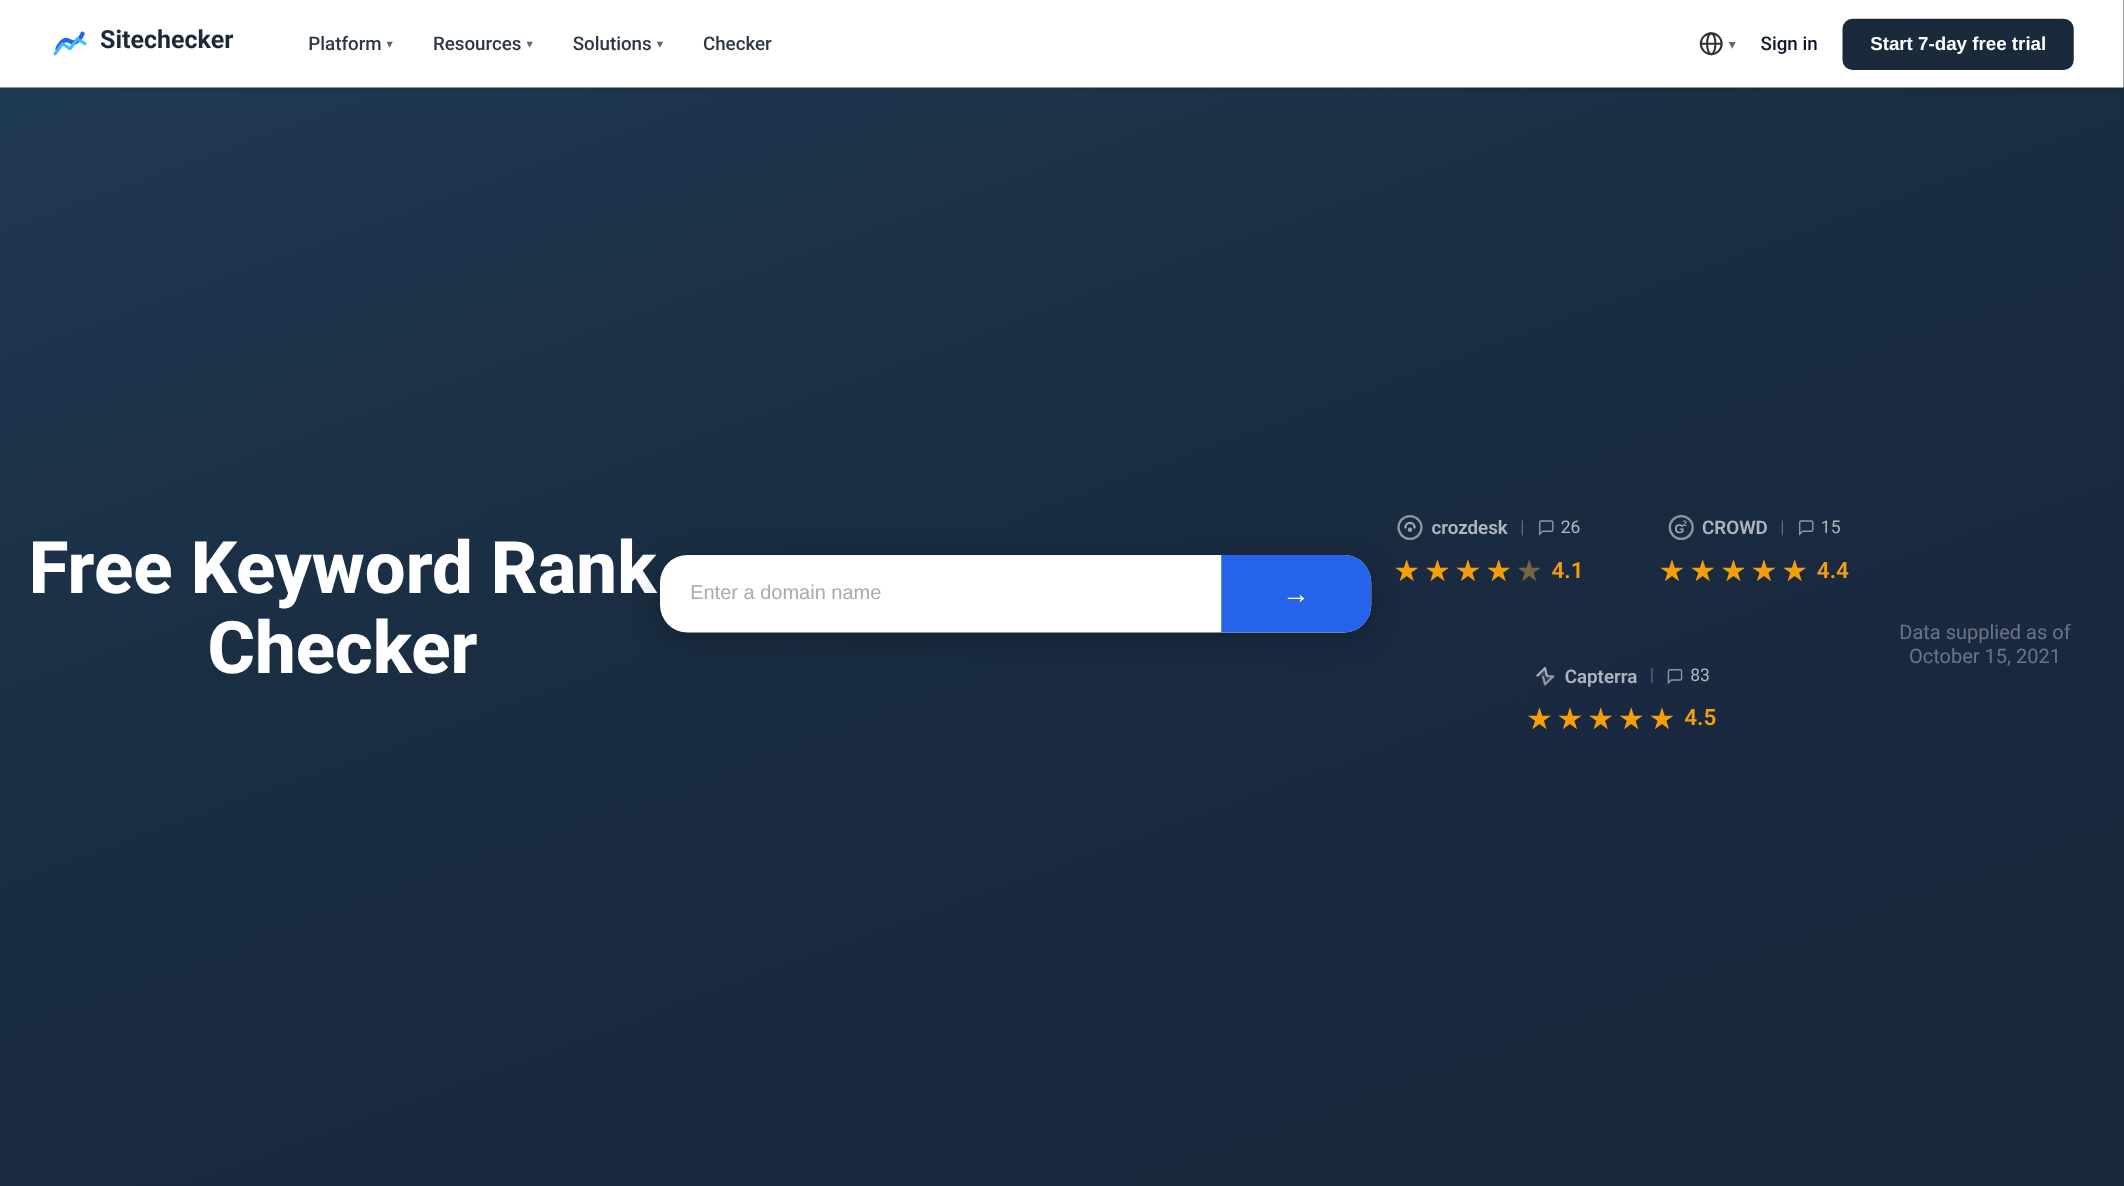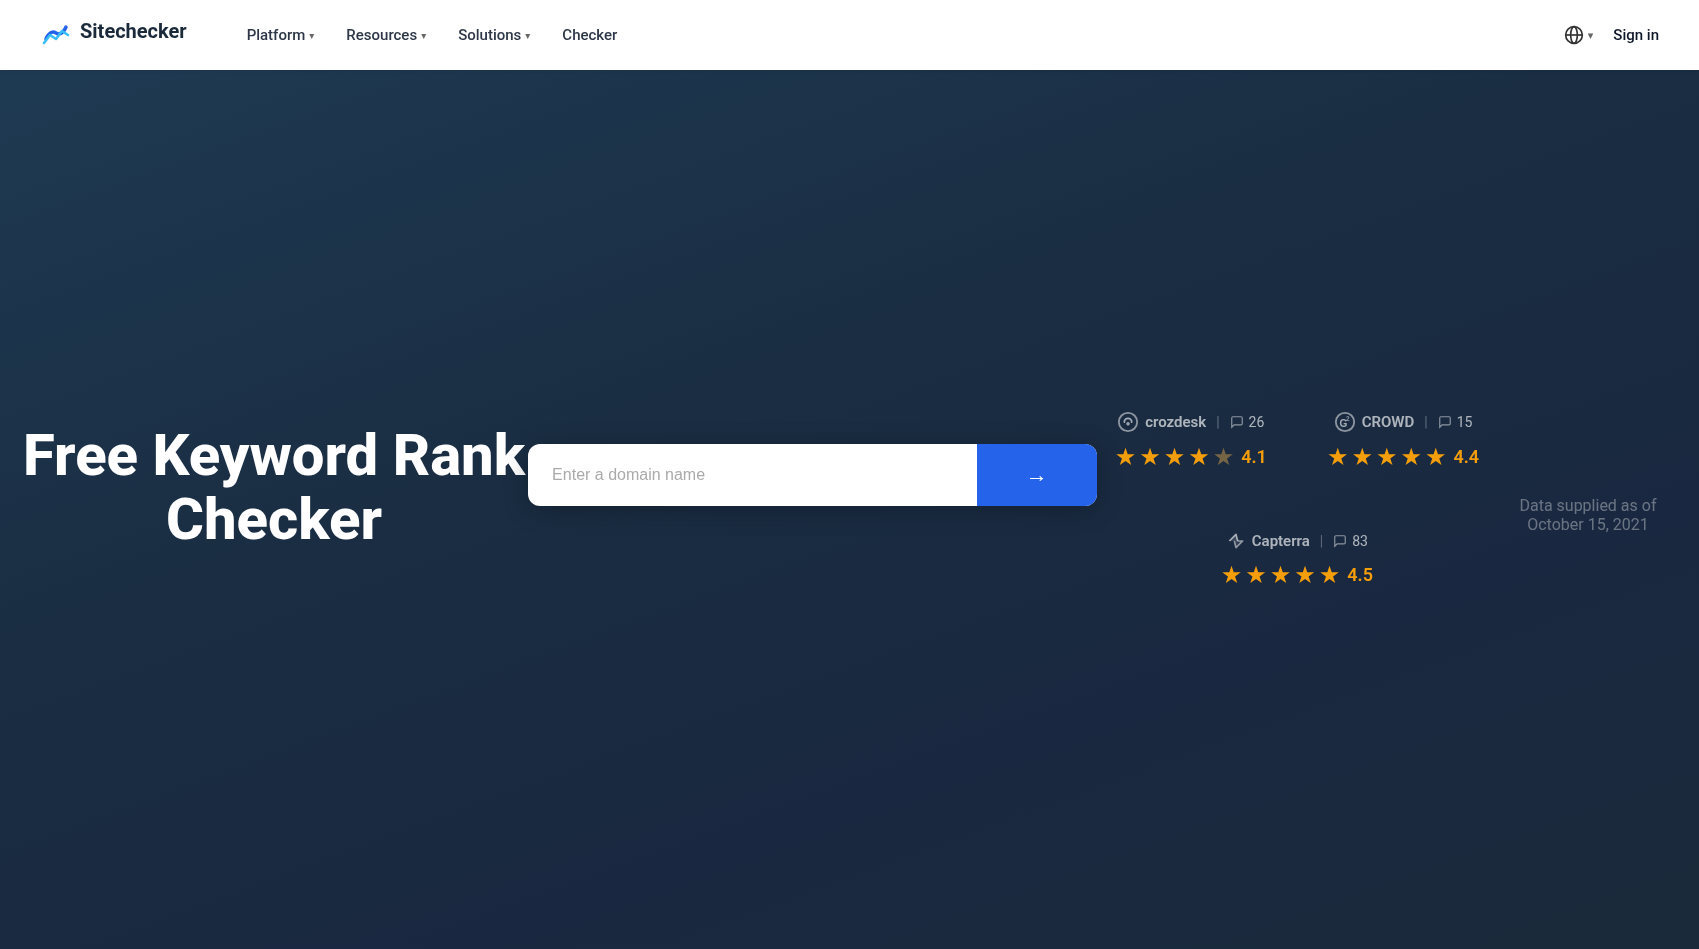--- a/index.html
+++ b/index.html
@@ -129,21 +129,21 @@
       max-width: 720px;
       line-height: 1.6;
       margin-bottom: 44px;
     }
 
     .search-box {
       display: flex;
       width: 820px;
       max-width: 95vw;
       background: #ffffff;
-      border-radius: 12px;
+      border-radius: 22px;
       overflow: hidden;
       box-shadow: 0 4px 24px rgba(0,0,0,0.25);
       margin-bottom: 90px;
       margin-top: 40px;
     }
 
     .search-input {
       flex: 1;
       border: none;
       outline: none;
@@ -303,20 +303,21 @@
   <div class="nav-right">
     <div class="nav-globe">
       <svg width="20" height="20" viewBox="0 0 24 24" fill="none" stroke="#333" stroke-width="2">
         <circle cx="12" cy="12" r="10"></circle>
         <ellipse cx="12" cy="12" rx="4" ry="10"></ellipse>
         <line x1="2" y1="12" x2="22" y2="12"></line>
       </svg>
       <span style="font-size:11px;color:#666;">▾</span>
     </div>
     <a class="nav-signin" href="#">Sign in</a>
+    <button class="nav-cta">Start 7-day free trial</button>
   </div>
 </nav>
 
 <section class="hero">
   <h1 class="hero-title">Free Keyword Rank Checker</h1>
 
   <div class="search-box">
     <input class="search-input" type="text" placeholder="Enter a domain name" style="">
     <button class="search-btn">
       <span class="arrow-icon">→</span>

